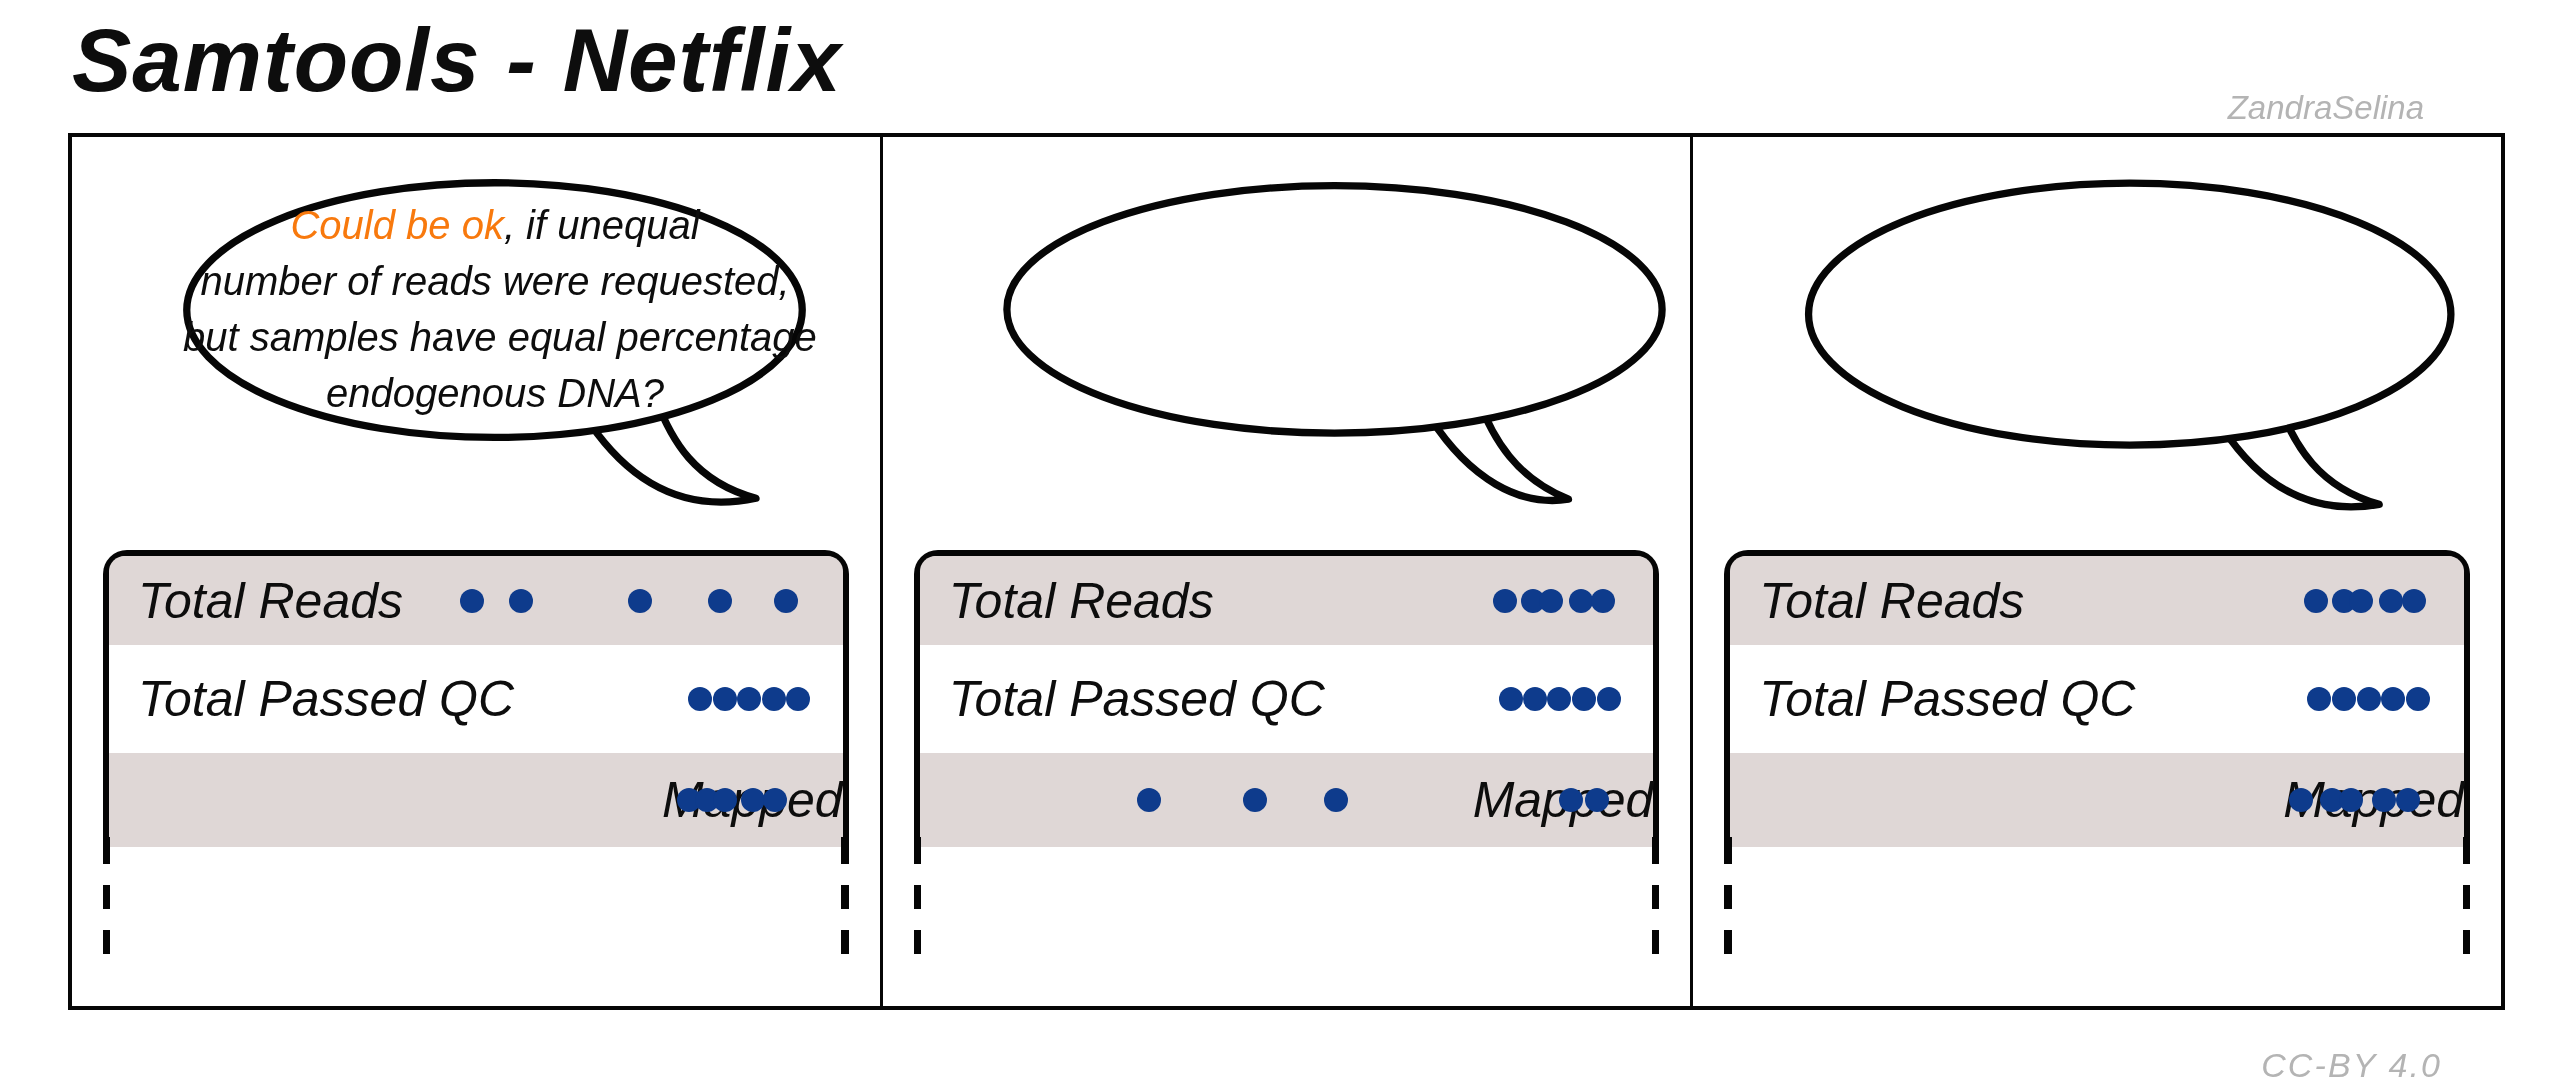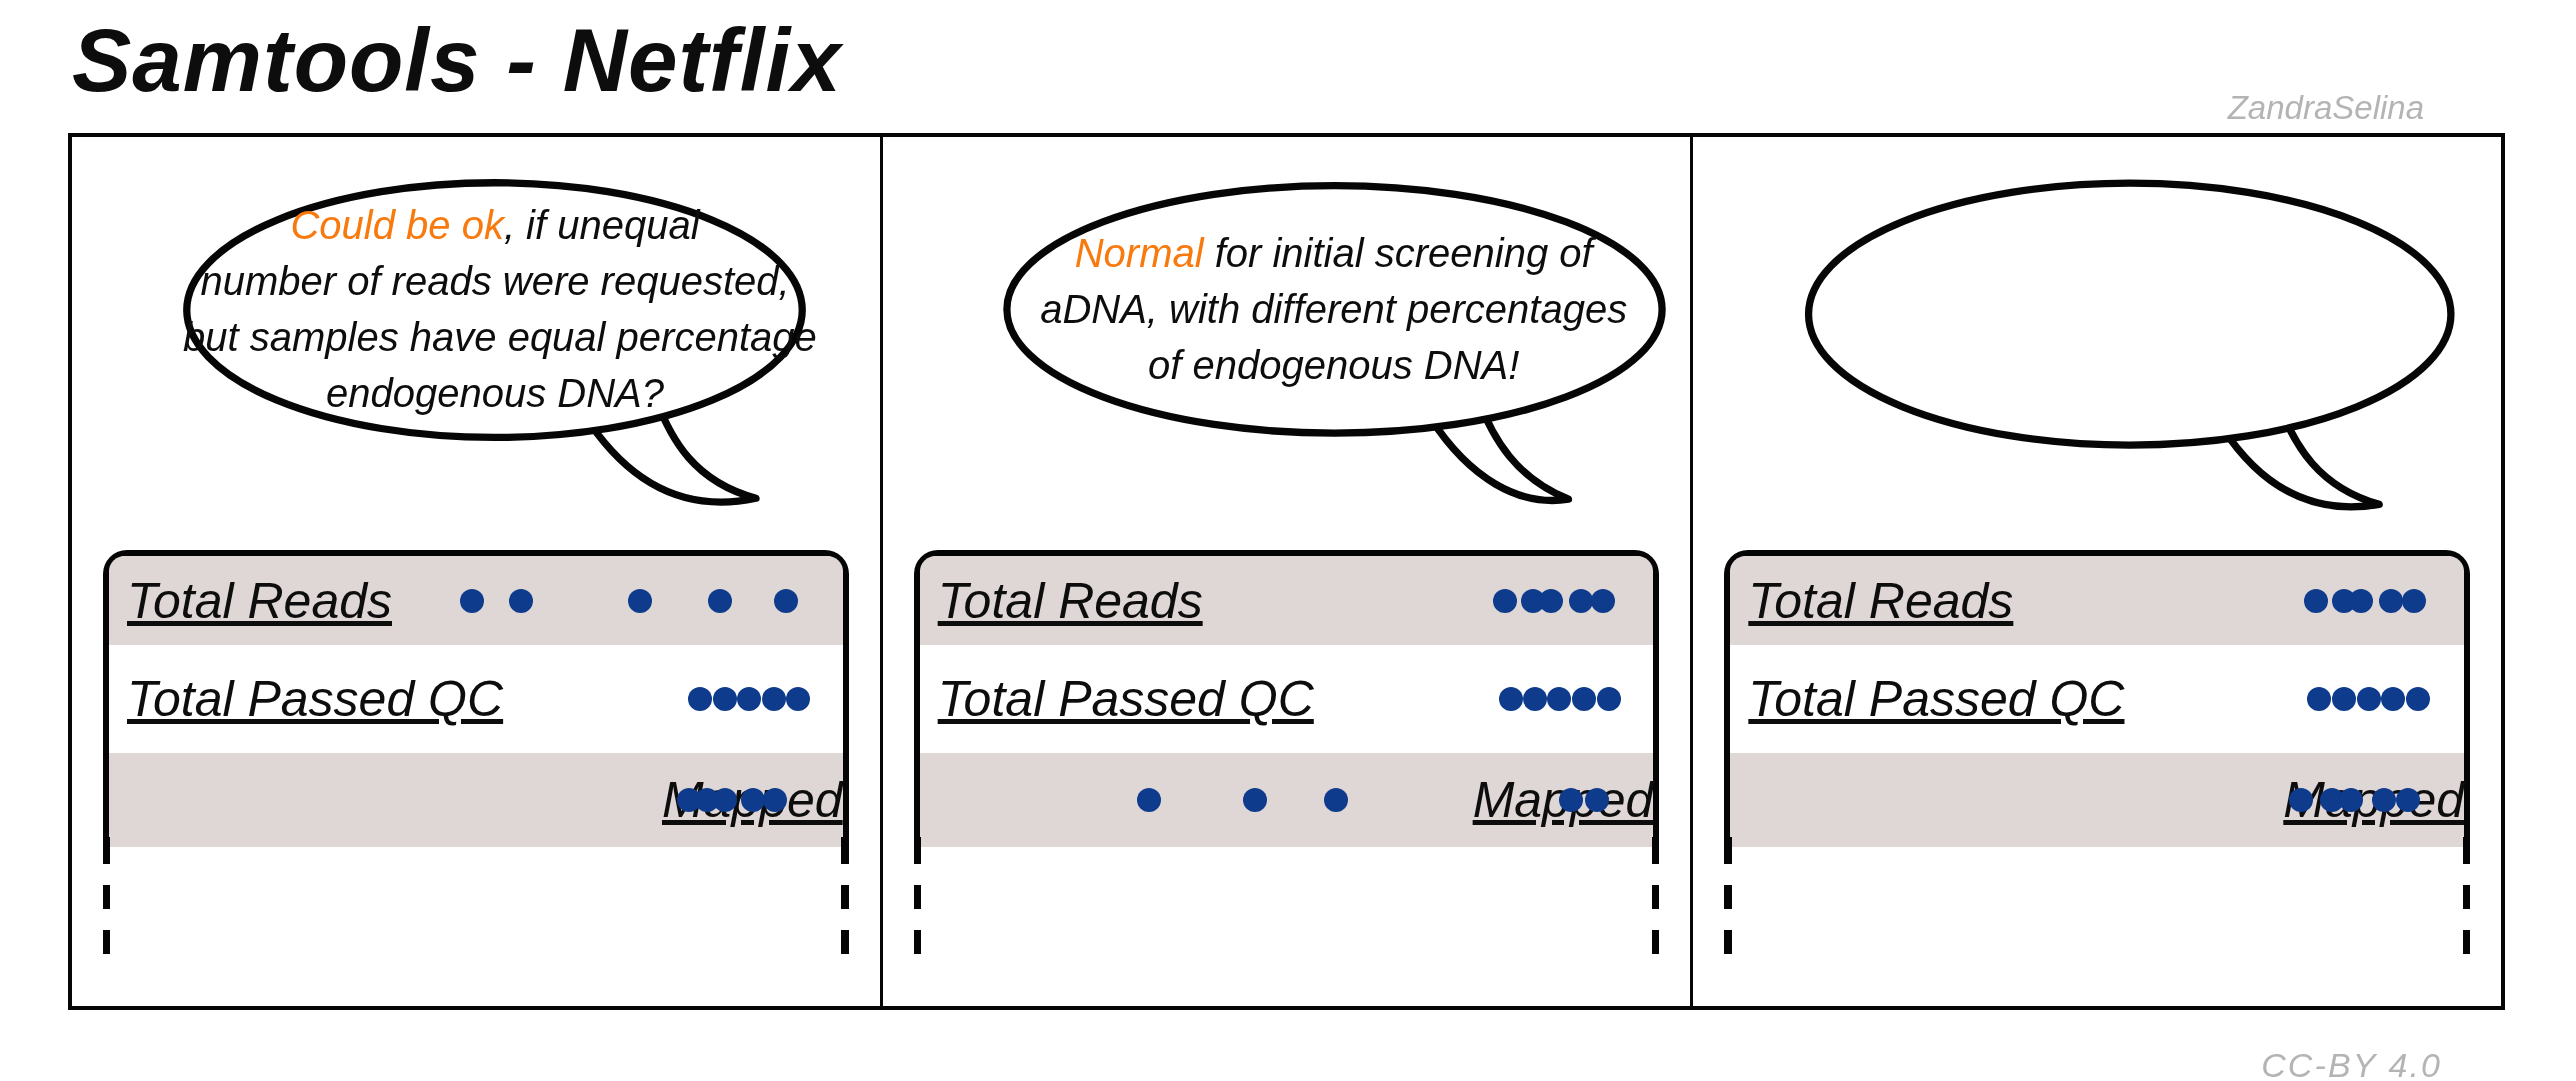--- a/index.html
+++ b/index.html
@@ -52,21 +52,21 @@
     border:6.8px solid #050505;border-bottom:none;
     border-radius:24px 24px 0 0;background:#fff;box-sizing:border-box;
   }
   .frow{position:relative;display:flex;align-items:center;}
   .frow.band{background:var(--row-band,#dfd7d6);}
   .frow:nth-child(1){height:89px;border-radius:15.6px 15.6px 0 0;}
   .frow:nth-child(2){height:108px;}
   .frow:nth-child(3){height:94px;justify-content:flex-end;}
   .frow-label{
     font-size:50px;font-style:italic;color:var(--ink);
-    padding-left:18px;white-space:nowrap;text-decoration:underline;
+    padding-left:29px;white-space:nowrap;
   }
   .dot{
     position:absolute;top:50%;width:24px;height:24px;border-radius:50%;
     transform:translate(-50%,-50%);background:var(--dot-navy,#0e3b8c);
   }
   
   .cont{position:absolute;top:700px;width:7.3px;}
   .cont.left{left:31px;}
   .cont.right{right:31px;}
   .cont .stub{height:27px;background:#050505;}
@@ -127,25 +127,20 @@
         <div class="dash"></div>
         <div class="dash"></div>
     </div>
   </div>
 
   <div class="panel p2">
     <svg class="bubble-svg" viewBox="0 0 1290 650">
       <path d="M 830 455 C 905 570 1000 625 1095 610 C 995 570 950 495 920 415 Z" fill="#ffffff" stroke="#060606" stroke-width="14" stroke-linejoin="round"></path>
       <ellipse cx="645" cy="245" rx="630" ry="238" fill="#ffffff" stroke="#060606" stroke-width="14"></ellipse>
     </svg>
-    <div class="bubble-text">
-        <div><span style="color: var(--accent-orange);">Normal</span><span> for initial screening of</span></div>
-        <div><span>aDNA, with different percentages</span></div>
-        <div><span>of endogenous DNA!</span></div>
-      </div>
     <div class="flag-table">
         <div class="frow band">
           <span class="frow-label">Total Reads</span>
           <span class="dot" style="left: 79.8%;"></span>
           <span class="dot" style="left: 83.6%;"></span>
           <span class="dot" style="left: 86%;"></span>
           <span class="dot" style="left: 90.1%;"></span>
           <span class="dot" style="left: 93.2%;"></span>
         </div>
         <div class="frow">

